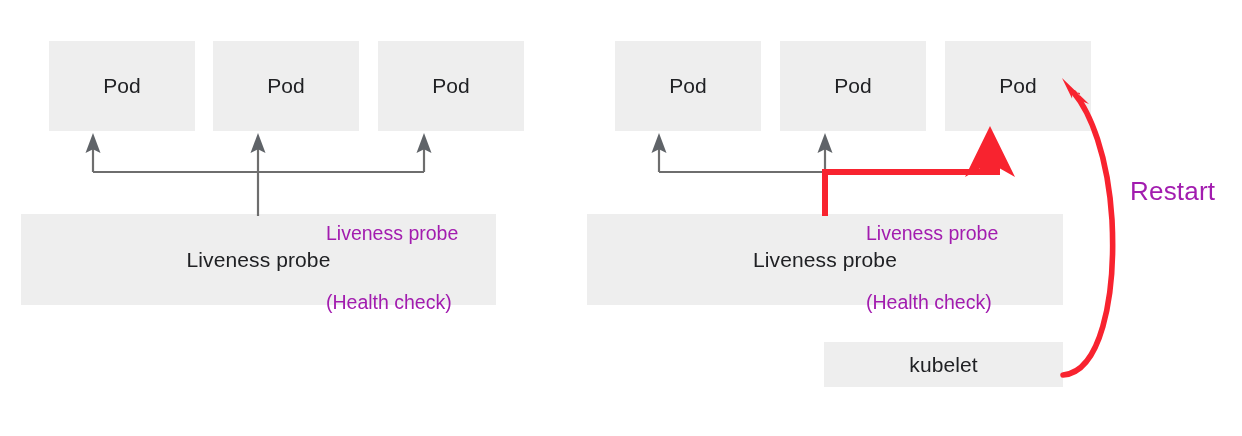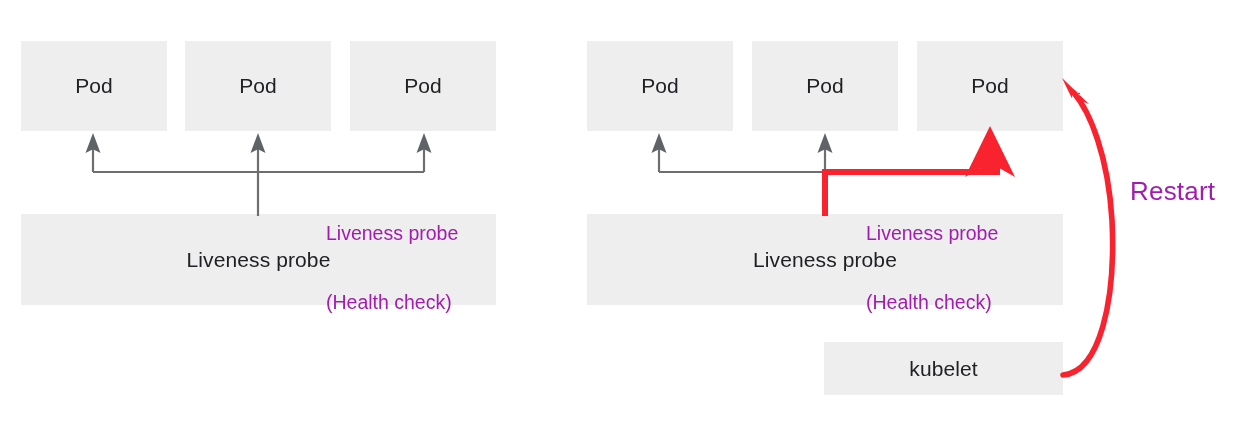--- a/index.html
+++ b/index.html
@@ -21,21 +21,21 @@
   .box {
     position: absolute;
     background: #eeeeee;
     display: flex;
     align-items: center;
     justify-content: center;
     color: #202124;
     font-size: 21px;
     letter-spacing: 0.1px;
   }
-  .box.pod { font-size: 21px; }
+  .box.pod { font-size: 21px; margin-left: 28px; }
   .box.probe { font-size: 21px; }
   .box.kubelet { font-size: 21px; }
 
   .label {
     position: absolute;
     color: #a21caf;
     font-size: 19.5px;
     line-height: 23px;
     white-space: pre;
   }
@@ -85,21 +85,21 @@
     <span>Pod</span>
   </div>
   <div class="box pod" style="left:917px; top:41px; width:146px; height:90px;">
     <span>Pod</span>
   </div>
 
   <div class="box probe" style="left:587px; top:214px; width:476px; height:91px;">
     <span>Liveness probe</span>
   </div>
 
-  <div class="box kubelet" style="left:824px; top:342px; width:239px; height:53px;">
+  <div class="box kubelet" style="left:824px; top:342px; width:239px; height:45px;">
     <span>kubelet</span>
   </div>
 
   <div class="label" style="left:866px; top:176px;">
     <div>Liveness probe</div>
     <div>(Health check)</div>
   </div>
 
   <div class="label restart" style="left:1130px; top:176px;">Restart</div>
 

